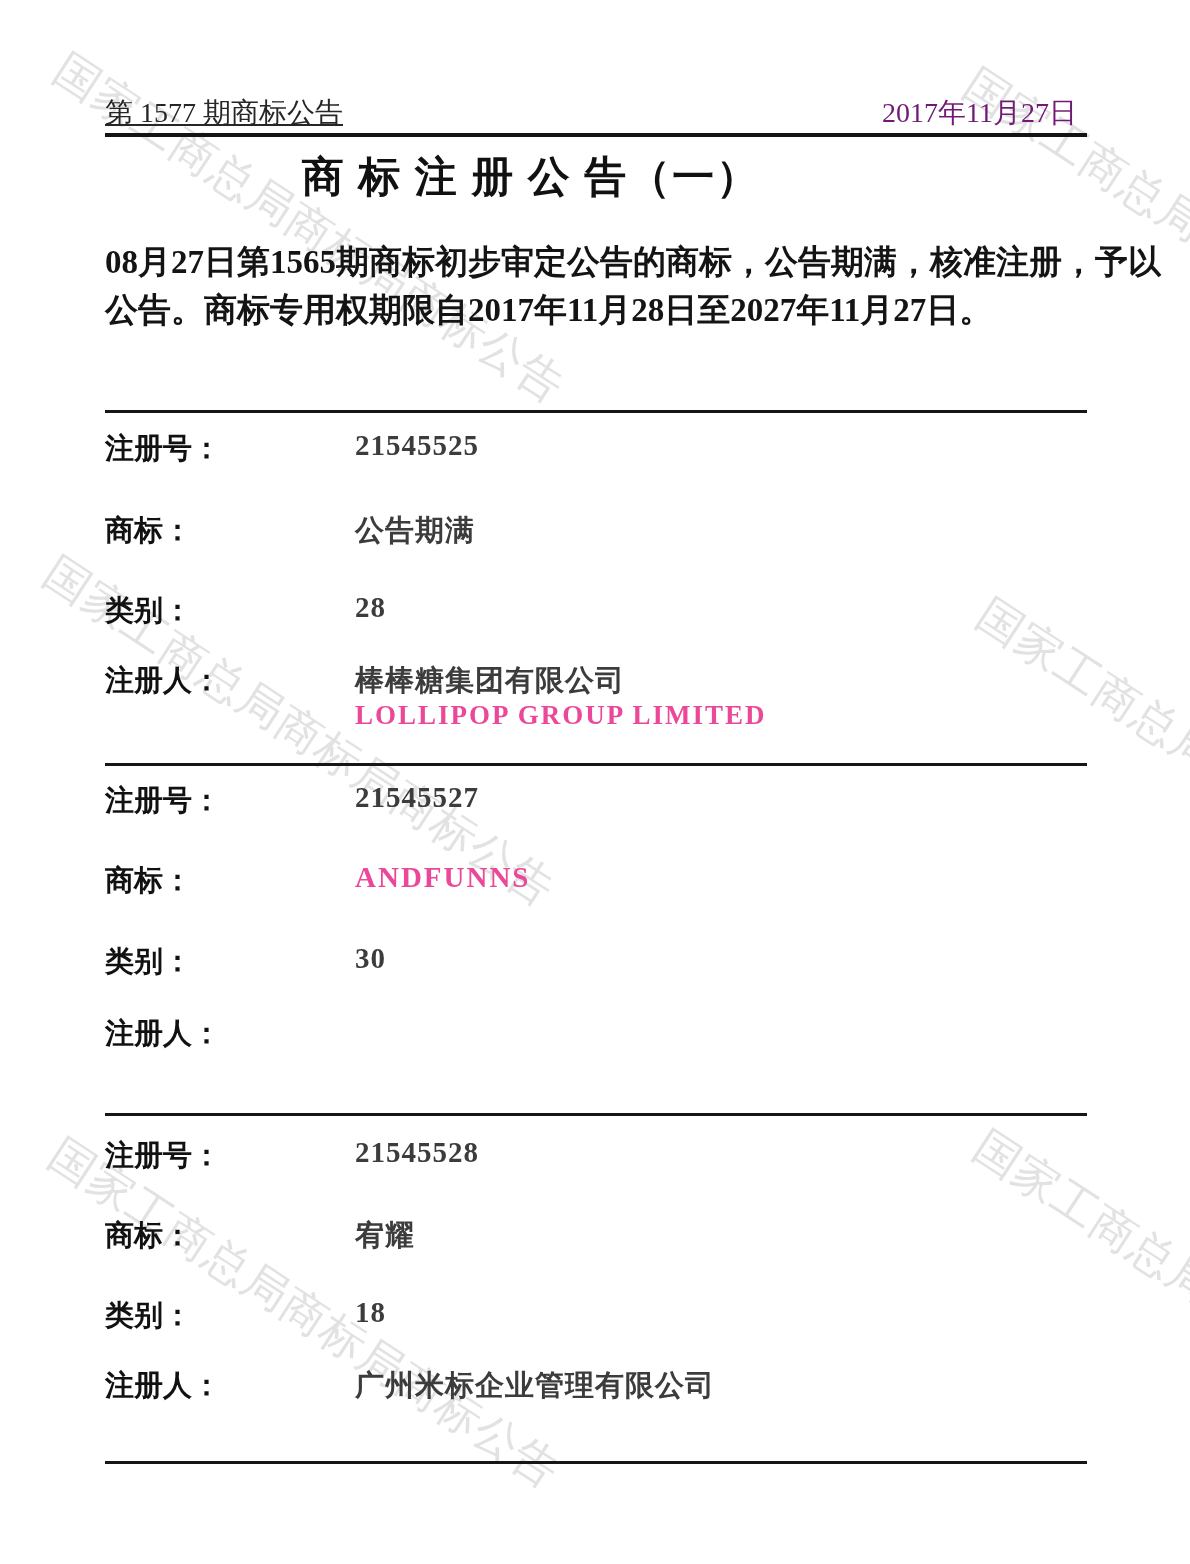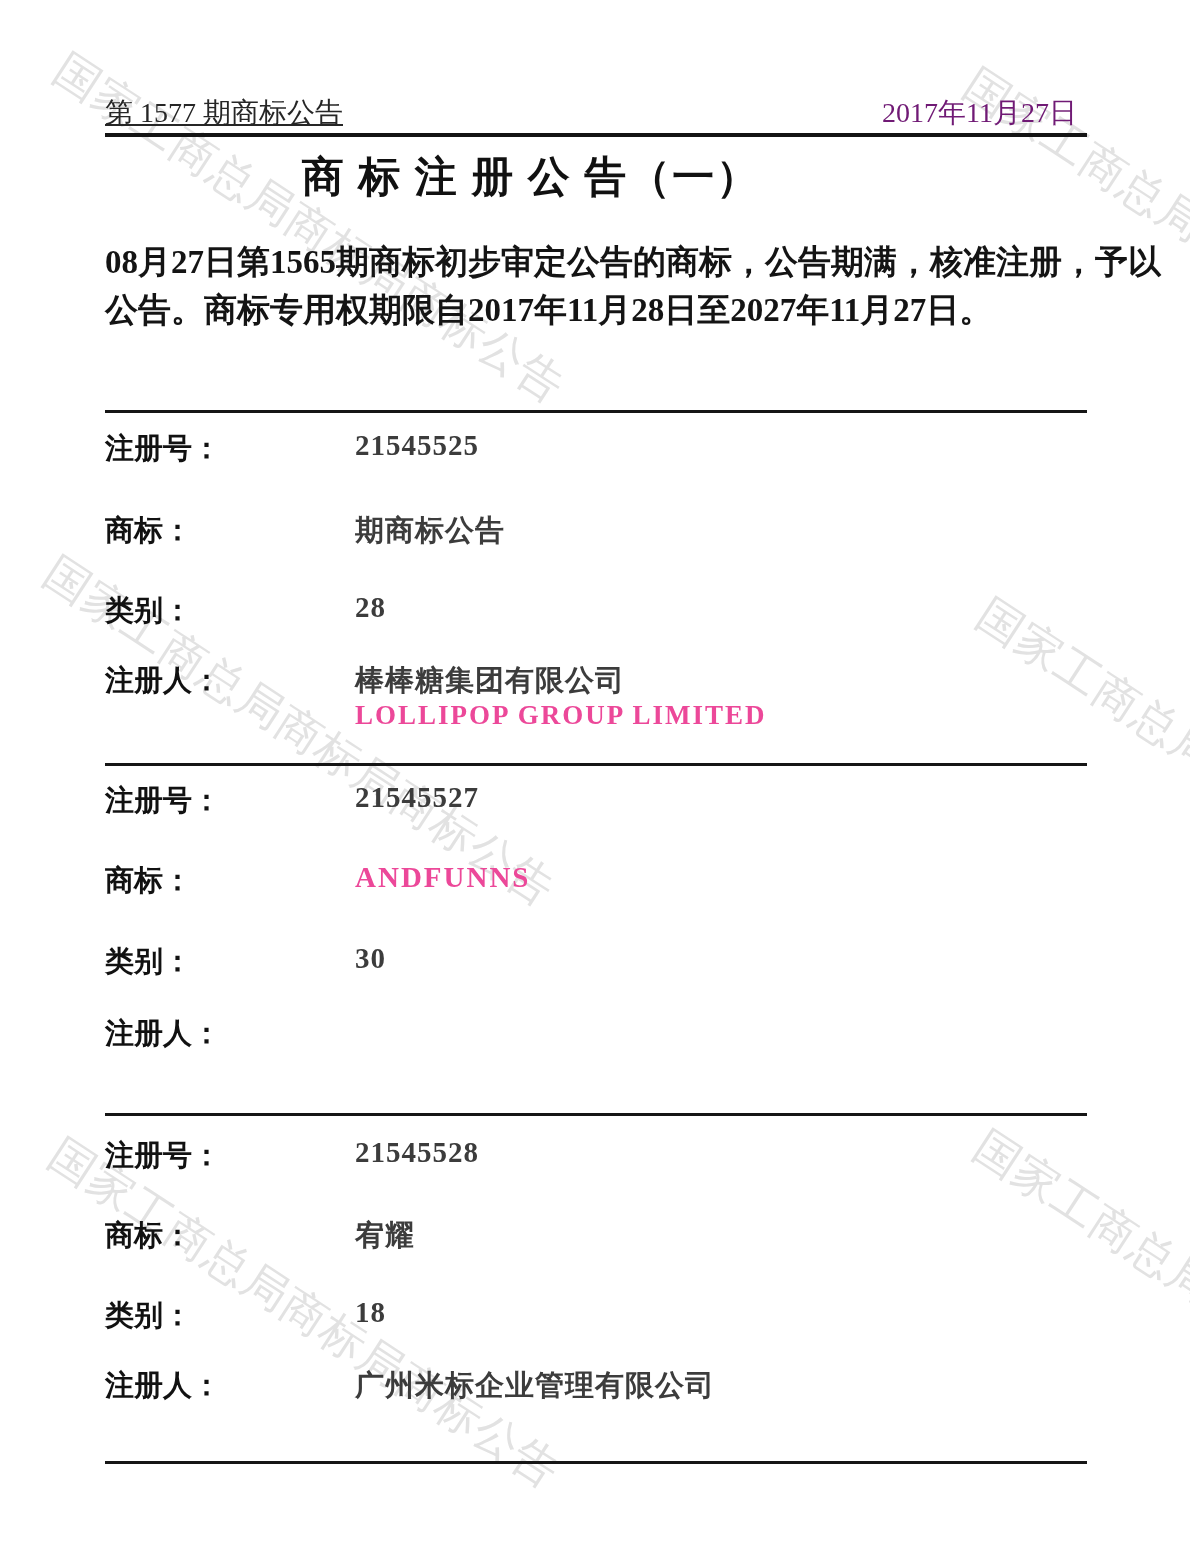--- a/index.html
+++ b/index.html
@@ -117,21 +117,21 @@
   <div class="sep sep2"></div>
   <div class="sep sep3"></div>
   <div class="sep sep4"></div>
 
   <div class="row e1r1">
     <div class="lbl">注册号：</div>
     <div class="val">21545525</div>
   </div>
   <div class="row e1r2">
     <div class="lbl">商标：</div>
-    <div class="val">期商标公告</div>
+    <div class="val">公告期满</div>
   </div>
   <div class="row e1r3">
     <div class="lbl">类别：</div>
     <div class="val">28</div>
   </div>
   <div class="row e1r4">
     <div class="lbl">注册人：</div>
     <div class="val">棒棒糖集团有限公司</div>
   </div>
   <div class="row e1r5">

